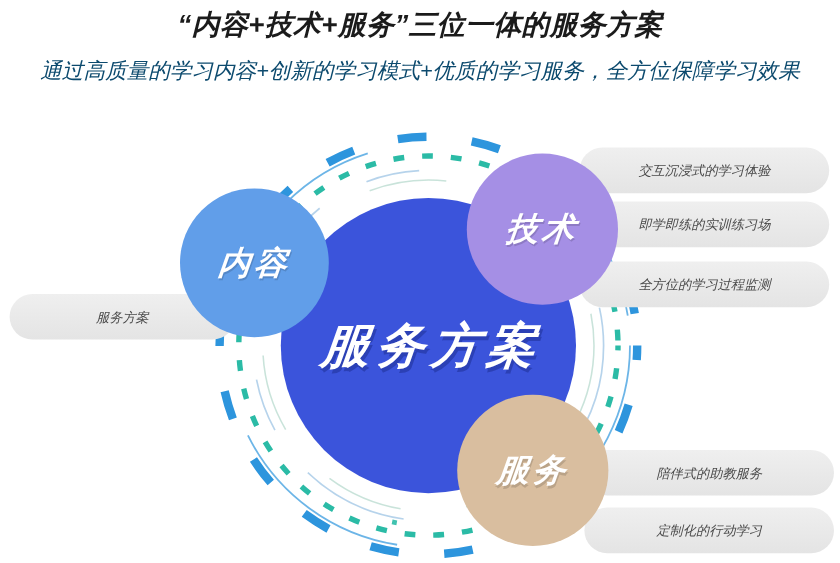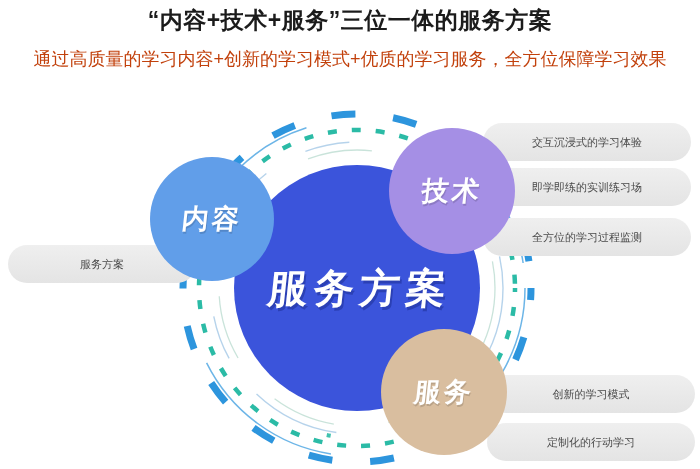--- a/index.html
+++ b/index.html
@@ -8,20 +8,21 @@
     width: 700px;
     height: 469px;
     background: #ffffff;
     overflow: hidden;
     font-family: "Liberation Sans", "DejaVu Sans", sans-serif;
   }
   .stage {
     position: relative;
     width: 696px;
     height: 469px;
+    font-style: italic;
   }
   .title {
     position: absolute;
     top: 5px;
     left: 0;
     width: 700px;
     text-align: center;
     font-size: 23px;
     font-weight: 800;
     color: #1b1b1b;
@@ -29,21 +30,21 @@
     margin: 0;
   }
   .subtitle {
     position: absolute;
     top: 47px;
     left: 0;
     width: 700px;
     text-align: center;
     font-size: 18px;
     font-weight: 400;
-    color: #c2410c;
+    color: #0c4a6e;
     margin: 0;
   }
   .diagram {
     position: absolute;
     left: 0;
     top: 0;
     width: 700px;
     height: 469px;
   }
   .ring {
@@ -118,21 +119,21 @@
       <circle cx="357" cy="288" r="146" fill="none" stroke="#A9CBE8" stroke-width="1.4" stroke-dasharray="90 45 45 70" opacity="0.85"></circle>
       <circle cx="357" cy="288" r="138" fill="none" stroke="#BBDCD1" stroke-width="1.3" stroke-dasharray="65 55" opacity="0.8"></circle>
     </svg>
 
     <div class="pill left" style="top:245px">服务方案</div>
 
     <div class="pill rtop" style="top:123px">交互沉浸式的学习体验</div>
     <div class="pill rtop" style="top:168px">即学即练的实训练习场</div>
     <div class="pill rtop" style="top:218px">全方位的学习过程监测</div>
 
-    <div class="pill rbot" style="top:375px">创新的学习模式</div>
+    <div class="pill rbot" style="top:375px">陪伴式的助教服务</div>
     <div class="pill rbot" style="top:423px">定制化的行动学习</div>
 
     <div class="circle main">
       <span class="lbl">服务方案</span>
     </div>
 
     <div class="circle side content">
       <span class="lbl">内容</span>
     </div>
     <div class="circle side tech">

